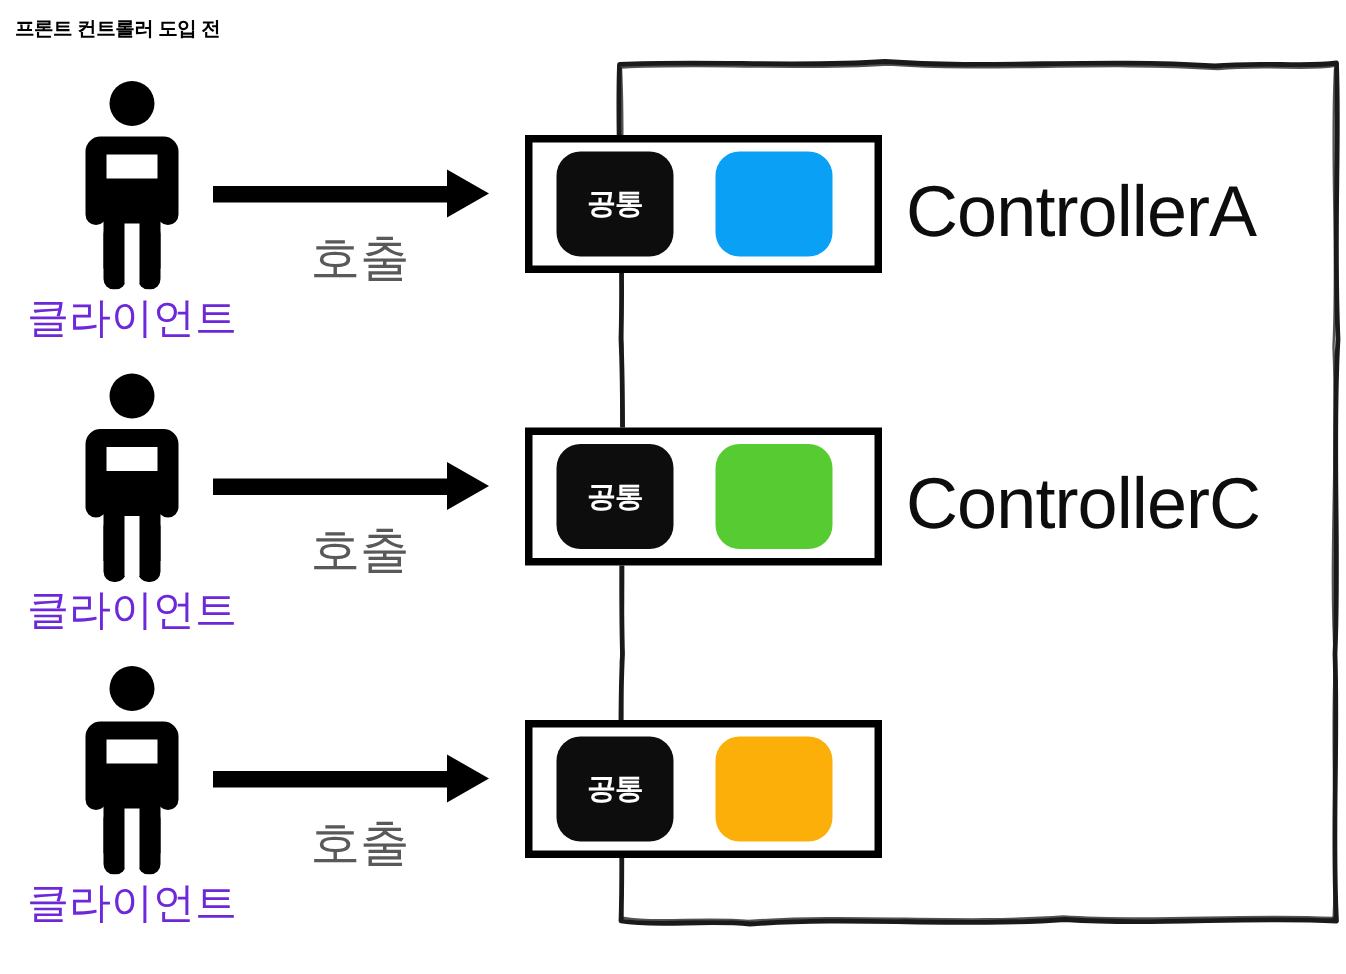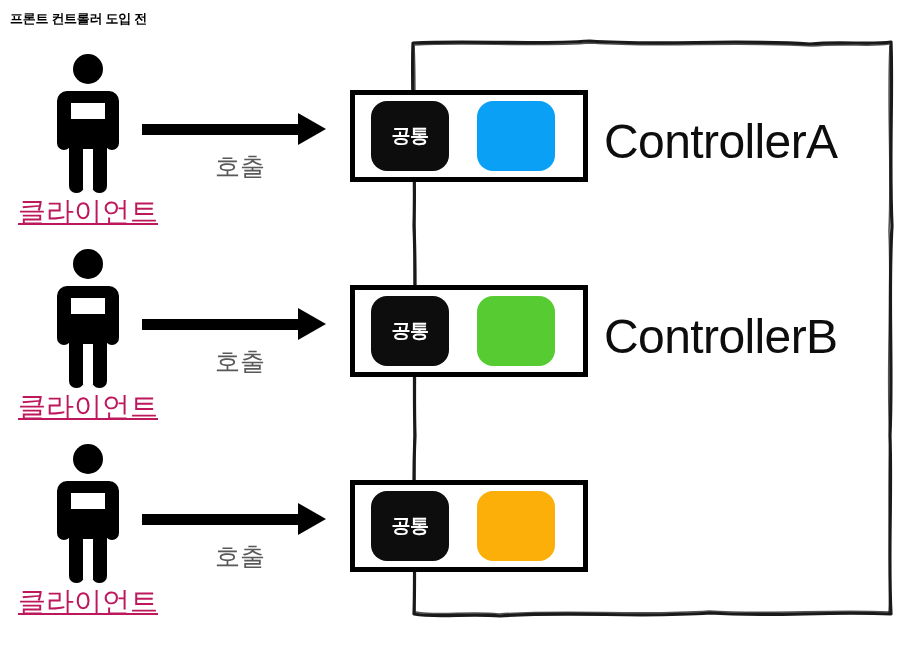--- a/index.html
+++ b/index.html
@@ -73,23 +73,22 @@
     height: 140px;
   }
   .person-icon svg { display: block; width: 100%; height: 100%; }
   .client-label {
     position: absolute;
     left: 0;
     top: 140px;
     width: 140px;
     text-align: center;
     font-size: 28px;
-    color: #be185d;
-    white-space: nowrap;
-    text-decoration: underline;
+    color: #6d28d9;
+    white-space: nowrap;
   }
 
   
   .arrow-group {
     position: absolute;
     left: 140px;
     top: 75px;
     width: 200px;
     height: 105px;
   }
@@ -110,21 +109,21 @@
     border-top: 16px solid transparent;
     border-bottom: 16px solid transparent;
     border-left: 28px solid #000000;
   }
   .arrow-label {
     position: absolute;
     left: 20px;
     top: 40px;
     width: 160px;
     text-align: center;
-    font-size: 25px;
+    font-size: 33px;
     color: #595959;
     white-space: nowrap;
   }
 
   
   .controller-box {
     position: absolute;
     left: 350px;
     top: 55px;
     width: 238px;
@@ -248,21 +247,21 @@
       <div class="arrow-label">호출</div>
     </div>
 
     <div class="controller-box">
       <div class="common-chip">
         <span class="common-chip-label">공통</span>
       </div>
       <div class="color-chip" style="background:#57cc32;"></div>
     </div>
 
-    <div class="controller-name">ControllerB</div>
+    <div class="controller-name">ControllerC</div>
   </div>
 
   <div class="row row-3">
 
     <div class="client-group">
       <div class="person-icon">
         <svg viewBox="0 0 74 140" aria-hidden="true">
           <circle cx="37" cy="16" r="15" fill="#000000"></circle>
           <path d="M16,38 h42 a10,10 0 0 1 10,10 v42 a7,7 0 0 1 -14,0 v-40 h-34 v40 a7,7 0 0 1 -14,0 v-42 a10,10 0 0 1 10,-10 z" fill="#000000"></path>
           <rect x="18" y="66" width="38" height="60" fill="#000000"></rect>

